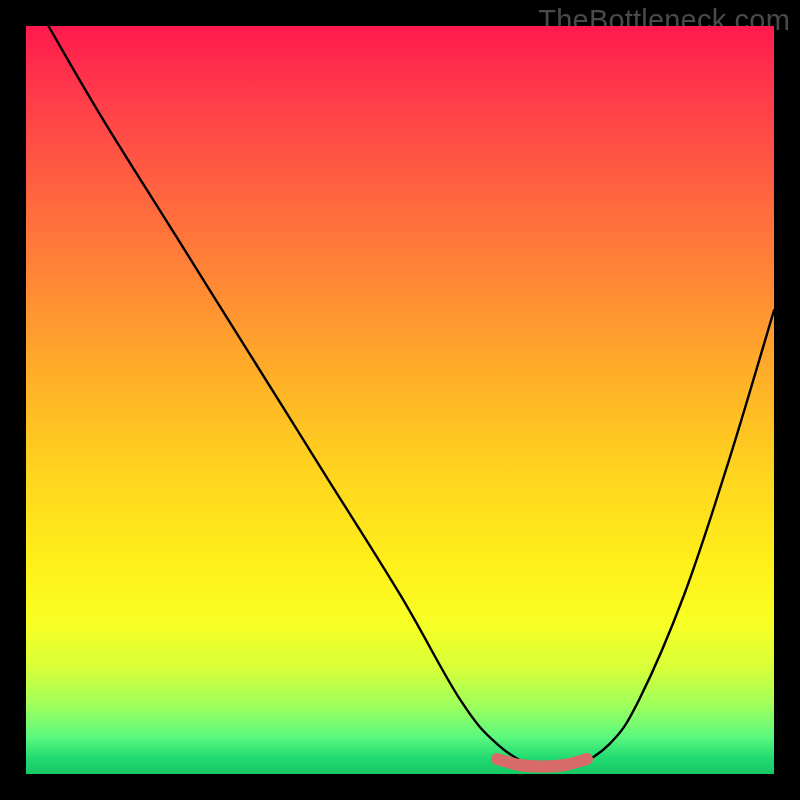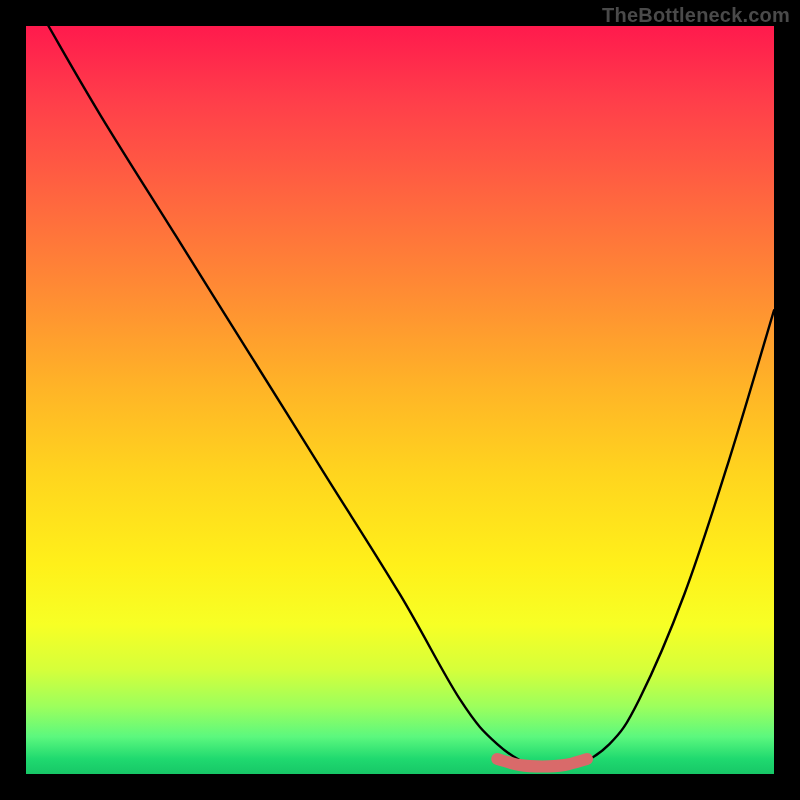--- a/index.html
+++ b/index.html
@@ -39,23 +39,23 @@
       #5cf87e 95%,
       #1fd96f 98%,
       #17c767 100%
     );
   }
   .watermark {
     position: absolute;
     top: 4px;
     right: 10px;
     font-family: Arial, Helvetica, sans-serif;
-    font-size: 20px;
+    font-size: 29px;
     color: #4a4a4a;
-    font-weight: 700;
+    font-weight: 400;
     letter-spacing: 0.2px;
   }
   svg.curve {
     position: absolute;
     left: 0;
     top: 0;
     width: 748px;
     height: 748px;
   }
 </style>

